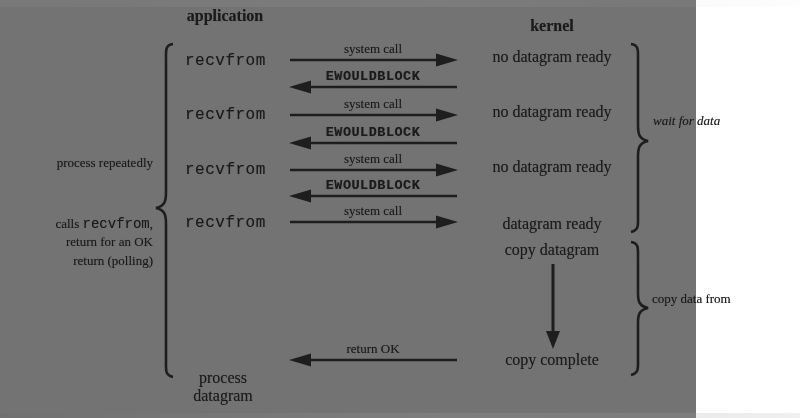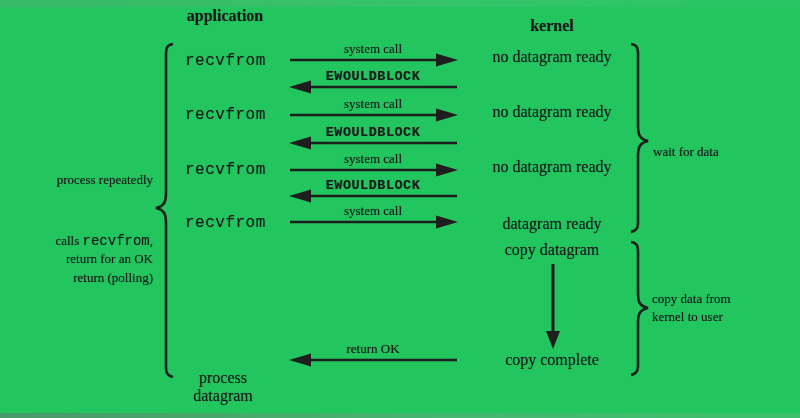--- a/index.html
+++ b/index.html
@@ -2,22 +2,22 @@
 <html><head>
 <meta charset="utf-8">
 <style>
   html,body{margin:0;padding:0;}
   body{
     width:800px;height:418px;overflow:hidden;
     font-family:"Liberation Serif", serif;
     background:#fff;
   }
   .canvas{
-    position:relative;width:800px;height:418px;
-    background:#22c55e;
+    position:relative;width:696px;height:418px;
+    background:#737373;
     color:#1b1b1b;
   }
   .txt{
     position:absolute;
     white-space:nowrap;
     text-shadow:0 0 0.7px rgba(40,40,40,.55);
   }
   .serif{font-family:"Liberation Serif", serif;font-size:13px;}
   .serif16{font-family:"Liberation Serif", serif;font-size:16px;}
   .mono{font-family:"Liberation Mono", monospace;}
@@ -109,27 +109,26 @@
 
   <div class="txt serif center" style="left:305px;top:341px;width:136px;">return OK</div>
 
   <div class="txt serif16 center" style="left:485px;top:48px;width:134px;">no datagram ready</div>
   <div class="txt serif16 center" style="left:485px;top:103px;width:134px;">no datagram ready</div>
   <div class="txt serif16 center" style="left:485px;top:158px;width:134px;">no datagram ready</div>
   <div class="txt serif16 center" style="left:485px;top:215px;width:134px;">datagram ready</div>
   <div class="txt serif16 center" style="left:485px;top:351px;width:134px;">copy complete</div>
   <div class="txt serif16 center" style="left:485px;top:241px;width:134px;">copy datagram</div>
 
-  <div class="txt serif" style="left:653px;top:144px;">wait for data</div>
+  <div class="txt serif" style="left:653px;top:113px;font-style:italic;">wait for data</div>
   <div class="twoline" style="position:absolute;left:652px;top:290px;">
     <div class="txt serif" style="position:static;">copy data from</div>
-    <div class="txt serif" style="position:static;">kernel to user</div>
   </div>
 
-  <div class="note right" style="position:absolute;left:2px;top:171px;width:151px;">
+  <div class="note right" style="position:absolute;left:2px;top:154px;width:151px;">
     <div class="serif txt" style="position:static;">process repeatedly</div>
     <div class="txt" style="position:static;margin-top:41px;"><span class="serif">calls </span><span class="mono" style="font-size:14px;">recvfrom</span><span class="serif">,</span></div>
     <div class="serif txt" style="position:static;">return for an OK</div>
     <div class="serif txt" style="position:static;">return (polling)</div>
   </div>
 
   <div class="twoline center" style="position:absolute;left:168px;top:369px;width:110px;">
     <div class="serif16 txt" style="position:static;">process</div>
     <div class="serif16 txt" style="position:static;">datagram</div>
   </div>

